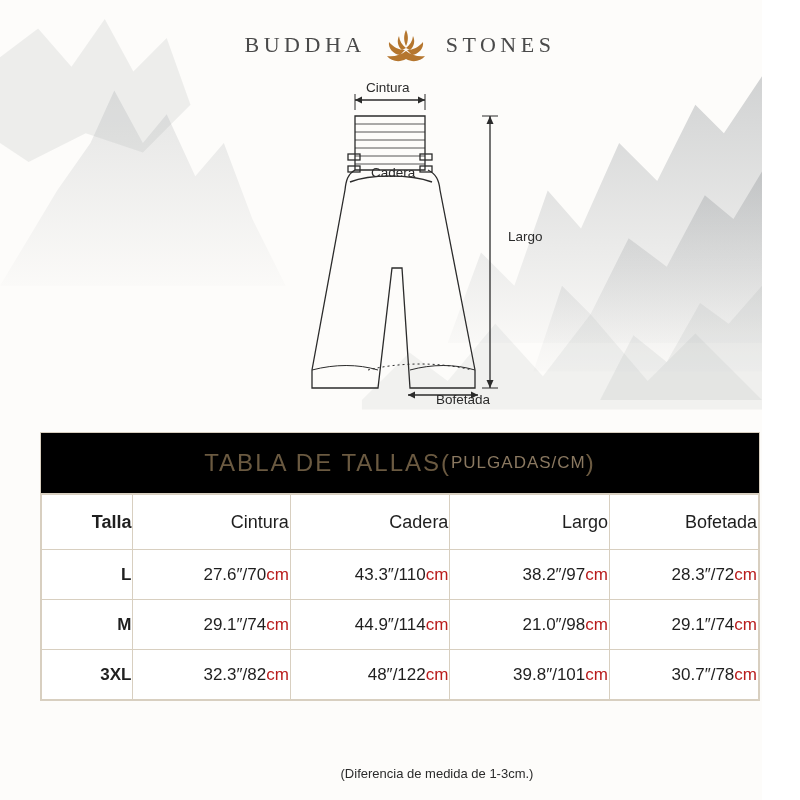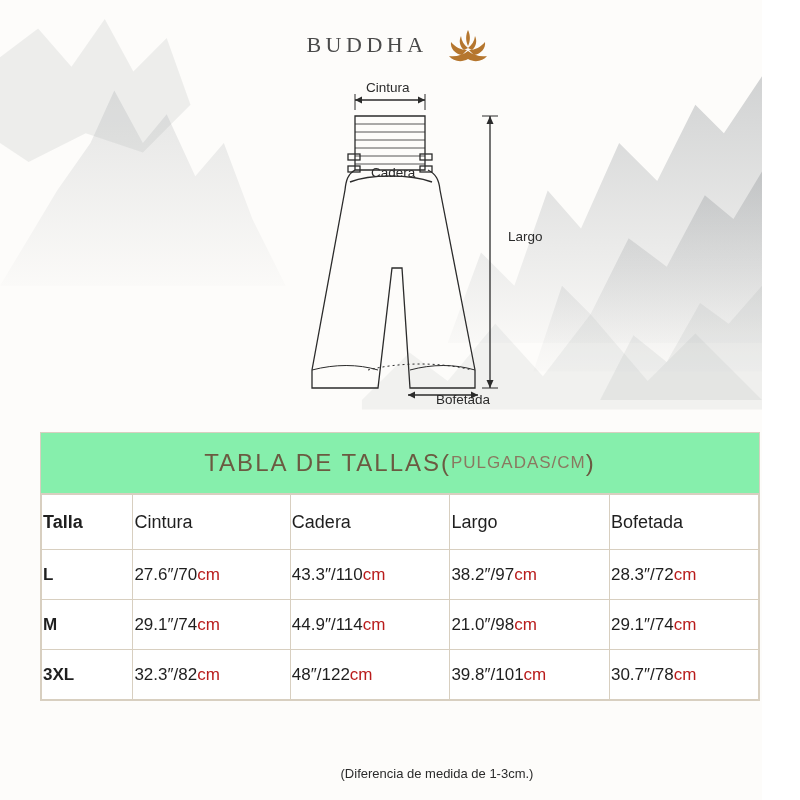--- a/index.html
+++ b/index.html
@@ -68,21 +68,21 @@
   .table-wrap {
     position: absolute;
     left: 40px;
     top: 432px;
     width: 720px;
     border: 1px solid #d8cfc0;
     background: #ffffff;
     box-sizing: border-box;
   }
   .table-title {
-    background: #86efac;
+    background: #000000;
     height: 60px;
     display: flex;
     align-items: center;
     justify-content: center;
     border-bottom: 1px solid #d8cfc0;
   }
   .table-title .t-main {
     font-family: "Liberation Sans", sans-serif;
     font-size: 24px;
     letter-spacing: 2px;
@@ -94,21 +94,21 @@
     letter-spacing: 1px;
     color: #8a7860;
   }
   table.sizes {
     width: 100%;
     border-collapse: collapse;
     table-layout: fixed;
   }
   table.sizes th, table.sizes td {
     border: 1px solid #d8cfc0;
-    text-align: left;
+    text-align: right;
     font-family: "Liberation Sans", sans-serif;
     color: #1f1f1f;
   }
   table.sizes th {
     height: 52px;
     font-size: 18px;
     font-weight: 400;
   }
   table.sizes td {
     height: 47px;
@@ -176,20 +176,21 @@
         <g fill="#b5762e">
           <path d="M26 6 C23.5 11 23.5 17 26 22 C28.5 17 28.5 11 26 6 Z"></path>
           <path d="M26 24 C22 21 19.5 17 19 12 C16.5 17 18 23 22 26 Z"></path>
           <path d="M26 24 C30 21 32.5 17 33 12 C35.5 17 34 23 30 26 Z"></path>
           <path d="M25 26 C19 26 13 23 9 18 C8 24 13 30 20 31 Z"></path>
           <path d="M27 26 C33 26 39 23 43 18 C44 24 39 30 32 31 Z"></path>
           <path d="M26 27 C21 31 14 33 7 32 C11 37 19 39 26 35 C33 39 41 37 45 32 C38 33 31 31 26 27 Z"></path>
         </g>
       </svg>
     </span>
+    <span class="brand-word">STONES</span>
   </div>
 
   <div class="illustration">
     <svg viewBox="0 0 330 350" width="330" height="350">
       <g fill="none" stroke="#2b2b2b" stroke-width="1.3">
 
         <line x1="105" y1="30" x2="175" y2="30"></line>
         <path d="M105,30 l7,-3.5 l0,7 Z" fill="#2b2b2b" stroke="none"></path>
         <path d="M175,30 l-7,-3.5 l0,7 Z" fill="#2b2b2b" stroke="none"></path>
         <line x1="105" y1="24" x2="105" y2="40" stroke-width="1"></line>

